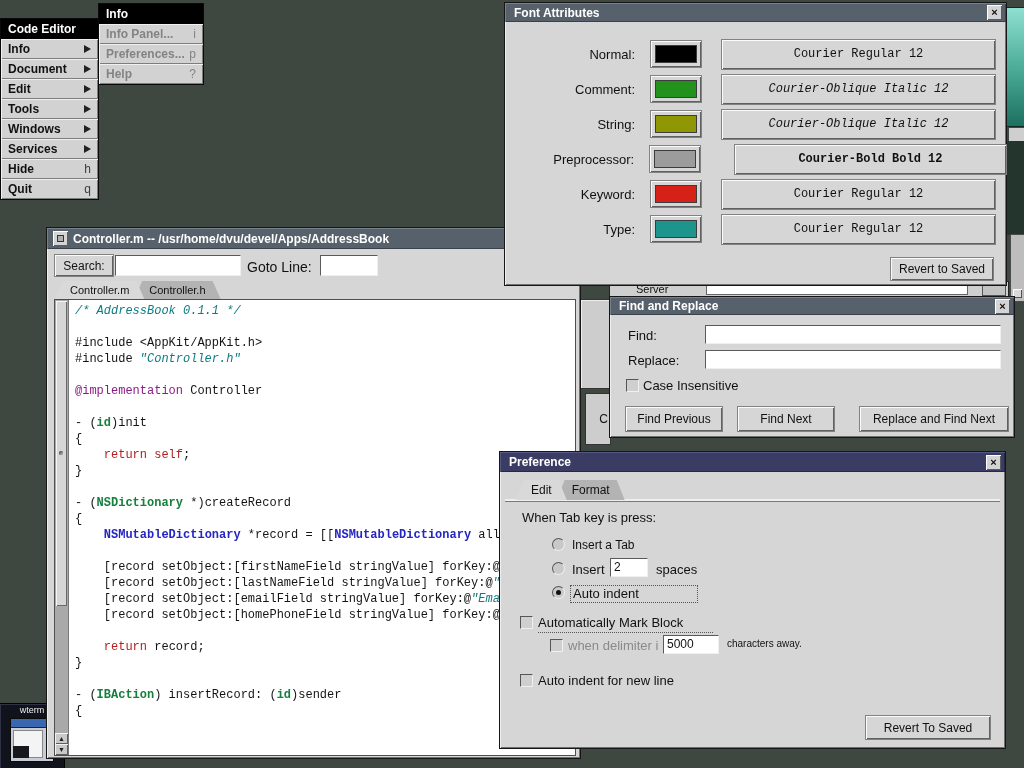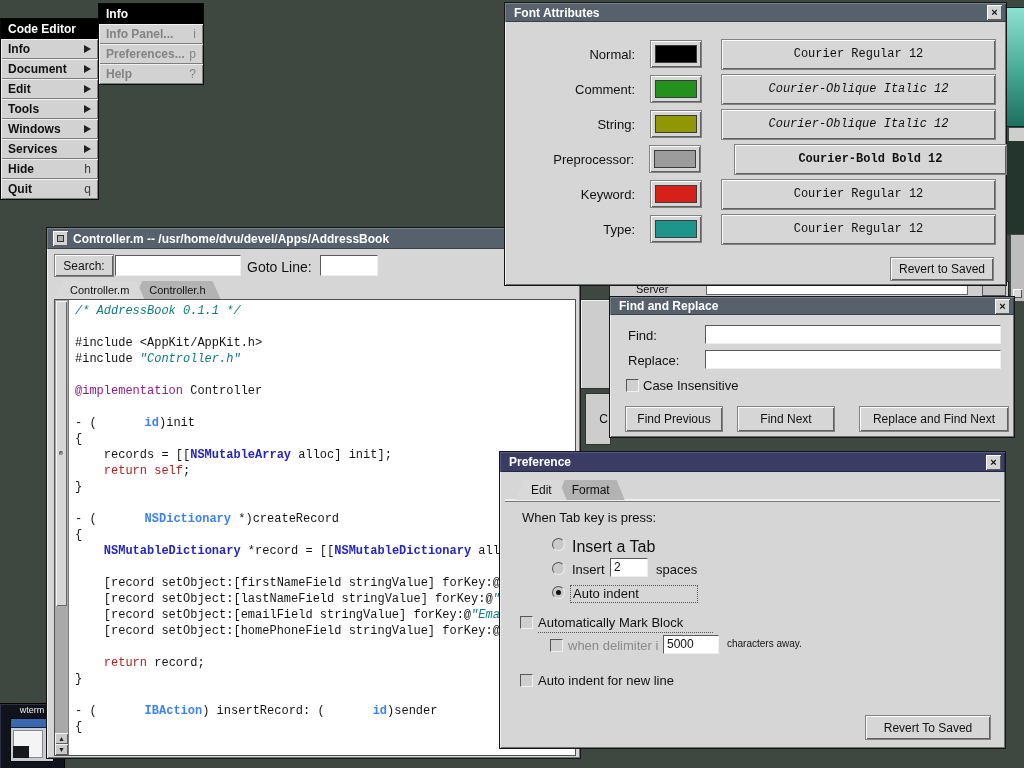--- a/index.html
+++ b/index.html
@@ -55,21 +55,21 @@
   .knob::after{content:'';position:absolute;left:3px;top:150px;width:4px;height:4px;border-radius:50%;
                background:#8e8e8e;box-shadow:inset 1px 1px 0 #5f5f5f;}
   .sarrow{position:absolute;left:0;width:13px;height:11px;background:#c9c9c9;font-size:7px;line-height:11px;text-align:center;
           color:#222;box-shadow:inset 1px 1px 0 #f2f2f2, inset -1px -1px 0 #5f5f5f;}
   .sarrow.up{bottom:11px;}.sarrow.down{bottom:0;}
   #codeview{position:absolute;left:15px;top:0;right:0;bottom:0;overflow:hidden;padding:3px 0 0 5px;}
   .code-line{height:16px;line-height:16px;font-family:"Liberation Mono",monospace;font-size:12px;white-space:pre;color:#141414;}
   .tok-n{color:#141414;}
   .tok-c,.tok-s{color:#0c7b82;font-style:italic;}
   .tok-k{color:#b32020;}
-  .tok-t{color:#3b82f6;font-weight:bold;margin-left:48px;}
+  .tok-t{color:#15803d;font-weight:bold;}
   .tok-cl{color:#2525c2;font-weight:bold;}
   .tok-d{color:#8d1b84;}
 
   
   #fa-win{left:505px;top:3px;width:501px;height:282px;z-index:20;}
   #fa-rows{position:absolute;left:0;top:36px;right:0;}
   .fa-row{display:flex;align-items:center;height:30px;margin-bottom:5px;padding-left:12px;}
   .fa-label{width:118px;text-align:right;font-size:13px;margin-right:16px;}
   .swatch{width:50px;height:26px;background:#d6d6d6;padding:4px;
           box-shadow:0 0 0 1px #828282, inset 1px 1px 0 #fbfbfb, inset -1px -1px 0 #606060;}
@@ -94,21 +94,21 @@
   #fr-btn-2{left:250px;width:148px;}
 
   
   #pref-win{left:500px;top:452px;width:505px;height:296px;z-index:40;}
   #pref-win .titlebar{height:20px;background:#3b3c63;box-shadow:inset 1px 1px 0 #555a85, inset -1px -1px 0 #26274a;}
   #pref-tabs{position:absolute;left:16px;top:28px;height:20px;display:flex;z-index:2;}
   #pref-tabs .tab{height:20px;font-size:12px;}
   #pref-divider{position:absolute;left:5px;right:5px;top:47px;height:2px;background:#efefef;box-shadow:0 1px 0 #7a7a7a;}
   #pref-section-label{position:absolute;left:22px;top:58px;font-size:13px;}
   #pref-radio-1{left:52px;top:86px;}
-  #pref-radio-1-label{position:absolute;left:72px;top:86px;font-size:16px;}
+  #pref-radio-1-label{position:absolute;left:72px;top:86px;font-size:12px;}
   #pref-radio-2{left:52px;top:110px;}
   #pref-radio-2-label{position:absolute;left:72px;top:110px;font-size:13px;}
   #pref-spaces-field{position:absolute;left:110px;top:106px;width:38px;height:19px;}
   #pref-spaces-suffix{position:absolute;left:156px;top:110px;font-size:13px;}
   #pref-radio-3{left:52px;top:134px;}
   #pref-radio-3-label{position:absolute;left:70px;top:133px;font-size:13px;border:1px dotted #555;padding:0 58px 1px 2px;}
   #pref-check-1{position:absolute;left:20px;top:164px;}
   #pref-check-1-label{position:absolute;left:38px;top:163px;font-size:13px;border-bottom:1px dotted #555;padding:0 30px 2px 0;}
   #pref-check-2{position:absolute;left:50px;top:187px;}
   #pref-check-2-label{position:absolute;left:68px;top:186px;font-size:13px;color:#8a8a8a;}
@@ -241,21 +241,20 @@
     <div id="codeview">
         <div class="code-line"><span class="tok-c">/* AddressBook 0.1.1 */</span></div>
         <div class="code-line">&nbsp;</div>
         <div class="code-line"><span class="tok-n">#include &lt;AppKit/AppKit.h&gt;</span></div>
         <div class="code-line"><span class="tok-n">#include </span><span class="tok-s">"Controller.h"</span></div>
         <div class="code-line">&nbsp;</div>
         <div class="code-line"><span class="tok-d">@implementation</span><span class="tok-n"> Controller</span></div>
         <div class="code-line">&nbsp;</div>
         <div class="code-line"><span class="tok-n">- (</span><span class="tok-t">id</span><span class="tok-n">)init</span></div>
         <div class="code-line"><span class="tok-n">{</span></div>
-        <div class="code-line"><span class="tok-n">    records = [[</span><span class="tok-cl">NSMutableArray</span><span class="tok-n"> alloc] init];</span></div>
         <div class="code-line"><span class="tok-n">    </span><span class="tok-k">return self</span><span class="tok-n">;</span></div>
         <div class="code-line"><span class="tok-n">}</span></div>
         <div class="code-line">&nbsp;</div>
         <div class="code-line"><span class="tok-n">- (</span><span class="tok-t">NSDictionary</span><span class="tok-n"> *)createRecord</span></div>
         <div class="code-line"><span class="tok-n">{</span></div>
         <div class="code-line"><span class="tok-n">    </span><span class="tok-cl">NSMutableDictionary</span><span class="tok-n"> *record = [[</span><span class="tok-cl">NSMutableDictionary</span><span class="tok-n"> alloc]</span></div>
         <div class="code-line">&nbsp;</div>
         <div class="code-line"><span class="tok-n">    [record setObject:[firstNameField stringValue] forKey:@</span><span class="tok-s">"Fi</span></div>
         <div class="code-line"><span class="tok-n">    [record setObject:[lastNameField stringValue] forKey:@</span><span class="tok-s">"Las</span></div>
         <div class="code-line"><span class="tok-n">    [record setObject:[emailField stringValue] forKey:@</span><span class="tok-s">"Email</span></div>

